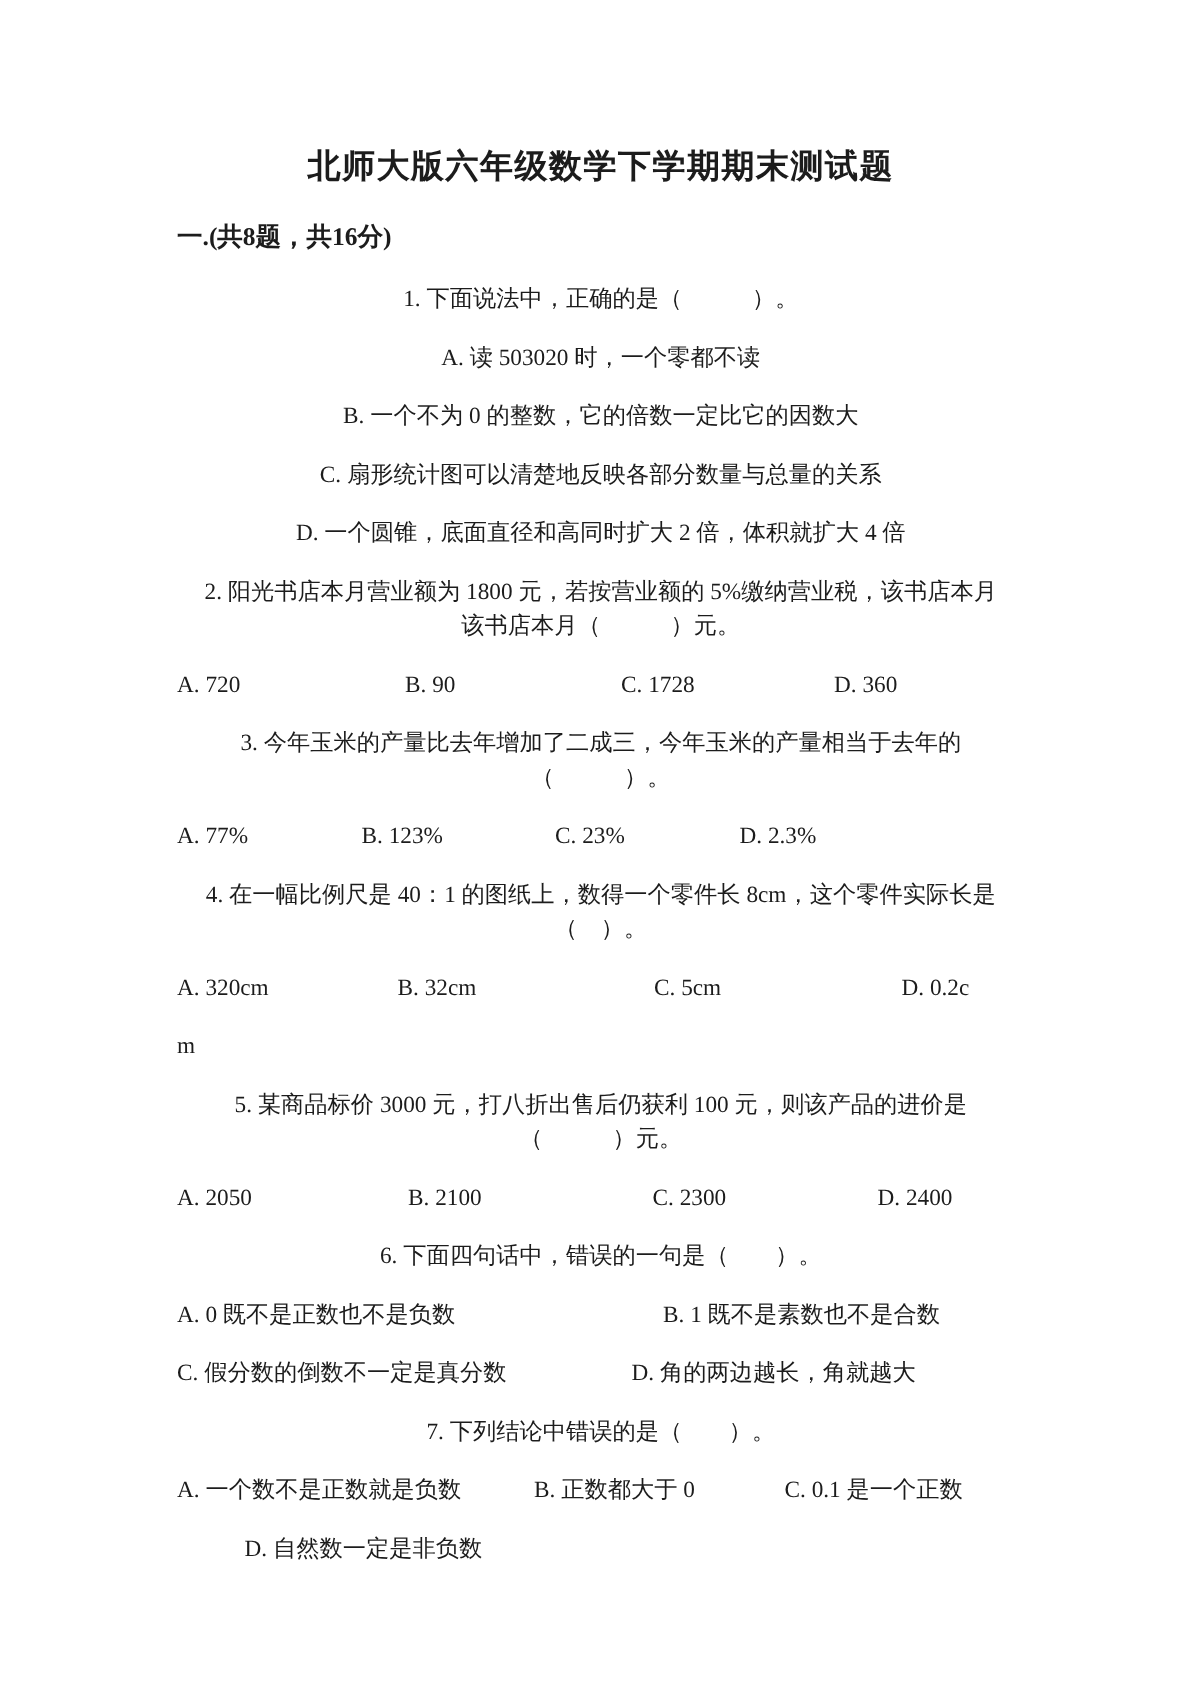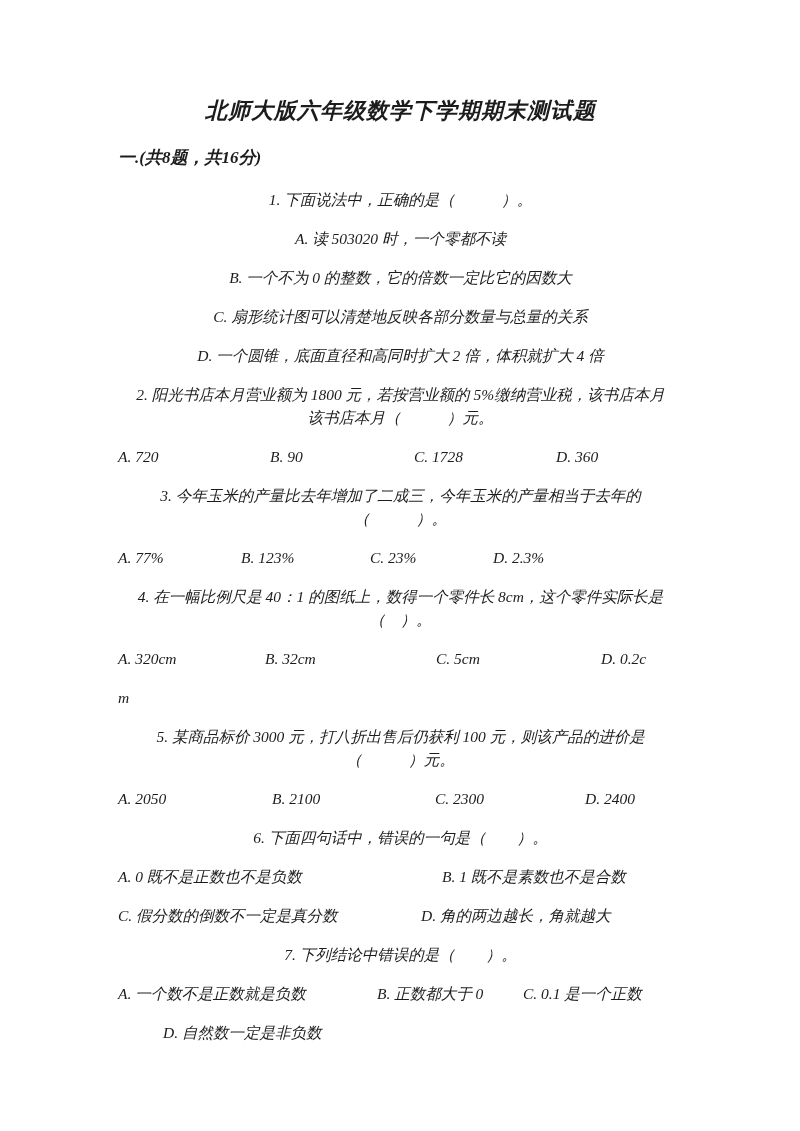--- a/index.html
+++ b/index.html
@@ -13,21 +13,20 @@
     font-family: "Liberation Serif", "DejaVu Serif", serif;
     color: #1c1c1c;
     overflow: hidden;
   }
   .doc {
     box-sizing: border-box;
     width: 800px;
     height: 1131px;
     padding: 96px 117px 0 118px;
     background: #ffffff;
-    font-style: italic;
   }
   .title {
     margin: 0 0 20px 0;
     font-size: 22px;
     line-height: 30px;
     font-weight: bold;
     text-align: center;
     letter-spacing: 1px;
     white-space: nowrap;
   }
@@ -134,21 +133,21 @@
     <div class="row">
       <span style="left:0">C. 假分数的倒数不一定是真分数</span>
       <span style="left:303px">D. 角的两边越长，角就越大</span>
     </div>
   </section>
 
   <section>
     <p class="line">7. 下列结论中错误的是（　　）。</p>
     <div class="row nm">
       <span style="left:0">A. 一个数不是正数就是负数</span>
-      <span style="left:259px">B. 正数都大于 0</span>
+      <span style="left:238px">B. 正数都大于 0</span>
       <span style="left:405px">C. 0.1 是一个正数</span>
     </div>
     <div class="row">
       <span style="left:45px">D. 自然数一定是非负数</span>
     </div>
   </section>
 
 </div>
 
 </body></html>

